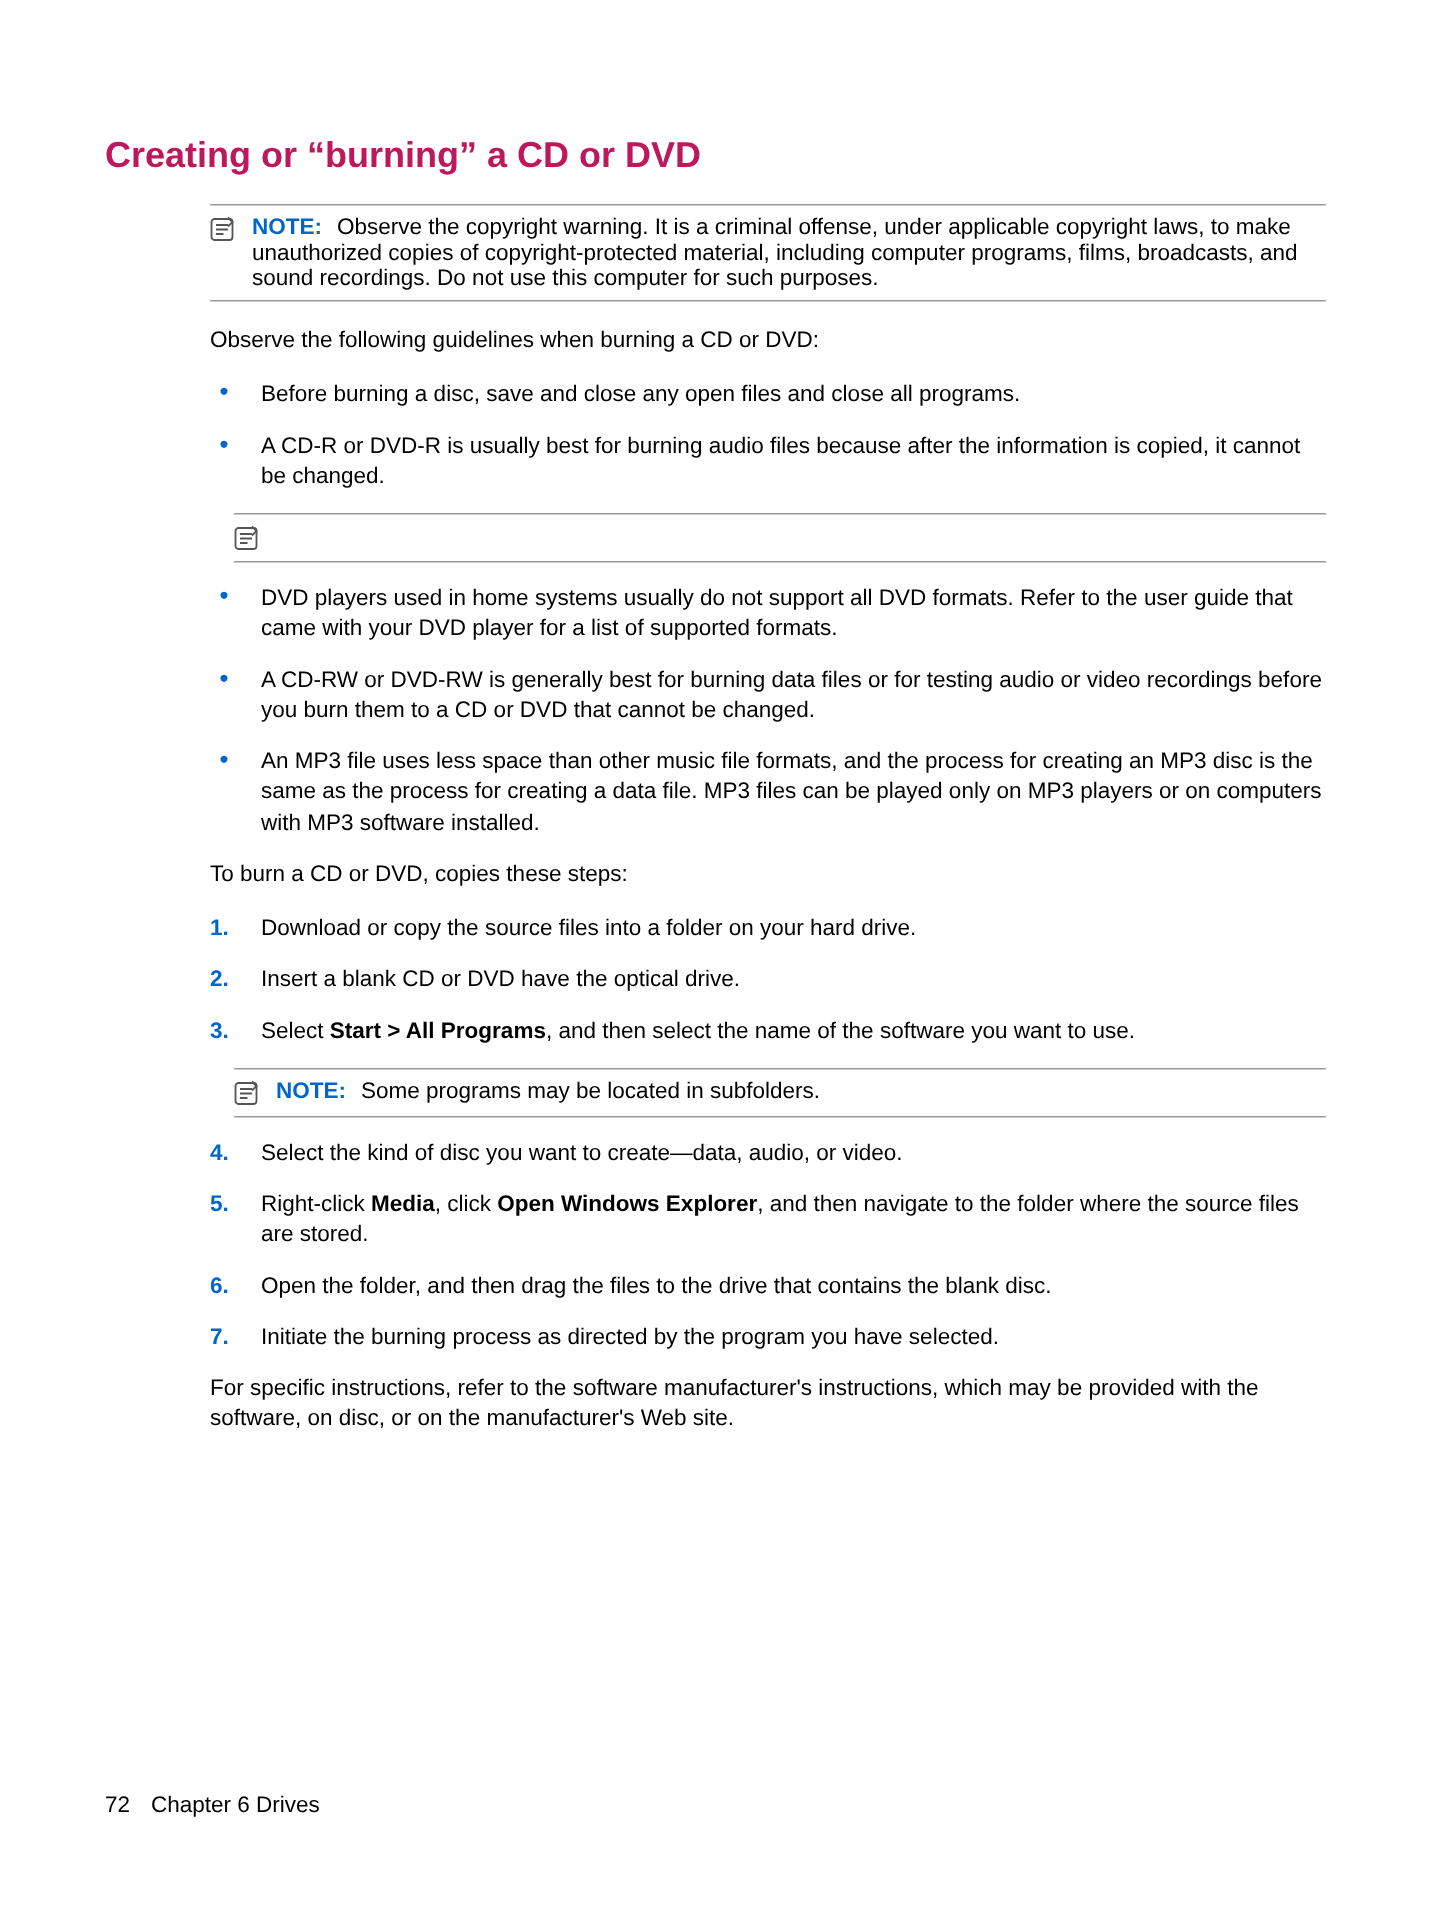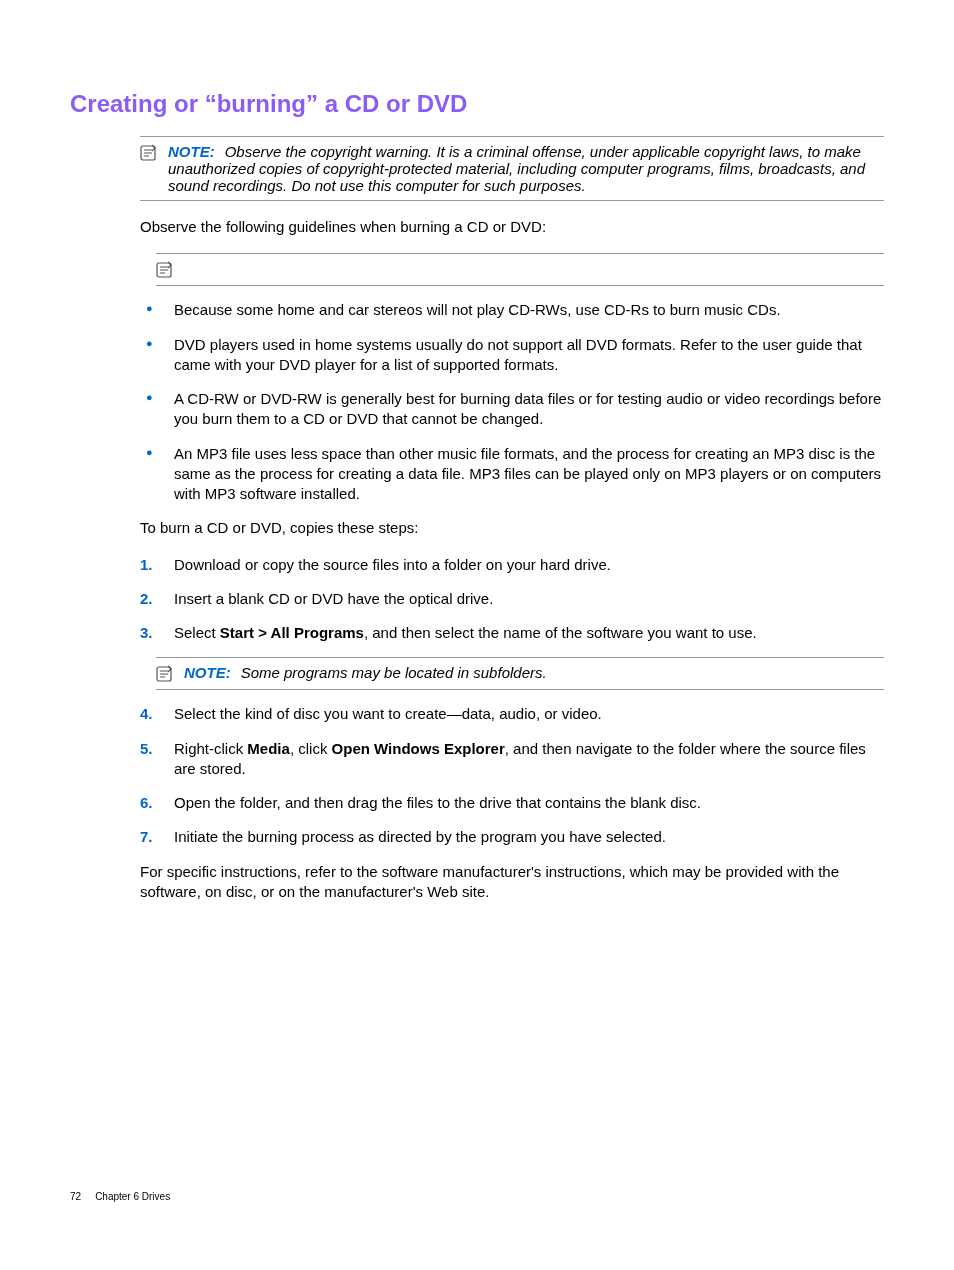--- a/index.html
+++ b/index.html
@@ -11,35 +11,34 @@
     background: #fff;
     width: 954px;
     height: 1270px;
     box-sizing: border-box;
     position: relative;
   }
   .page {
     padding: 90px 70px 0 70px;
   }
   .heading {
-    color: #8b5cf6;
+    color: #be185d;
     font-size: 24px;
     font-weight: bold;
     margin: 0 0 18px 0;
   }
   .indent {
     margin-left: 70px;
   }
   .note-block {
     border-top: 1px solid #999;
     border-bottom: 1px solid #999;
     padding: 6px 0 6px 0;
     margin: 0 0 16px 0;
     position: relative;
-    font-style: italic;
   }
   .note-inner {
     display: flex;
     align-items: flex-start;
   }
   .note-icon {
     flex: 0 0 22px;
     margin-right: 6px;
     margin-top: 1px;
   }
@@ -96,22 +95,22 @@
     content: counter(step) ".";
     color: #0066cc;
     font-weight: bold;
     position: absolute;
     left: 0;
     top: 0;
   }
   .footer {
     position: absolute;
     left: 70px;
-    bottom: 68px;
-    font-size: 10px;
+    bottom: 58px;
+    font-size: 15px;
   }
   .footer .pn { margin-right: 14px; }
   .b { font-weight: bold; }
 </style>
 </head>
 <body>
 
 <div class="page">
   <h2 class="heading">Creating or “burning” a CD or DVD</h2>
 
@@ -128,35 +127,38 @@
         </span>
         <span class="note-text">
           <span class="note-label">NOTE:</span><span>Observe the copyright warning. It is a criminal offense, under applicable copyright laws, to make unauthorized copies of copyright-protected material, including computer programs, films, broadcasts, and sound recordings. Do not use this computer for such purposes.</span>
         </span>
       </div>
     </div>
 
 
     <p class="body">Observe the following guidelines when burning a CD or DVD:</p>
 
+    <ul class="bullets">
+      <li>Before burning a disc, save and close any open files and close all programs.</li>
+      <li>A CD-R or DVD-R is usually best for burning audio files because after the information is copied, it cannot be changed.</li>
+    </ul>
 
     <div class="note-block inner-note">
       <div class="note-inner">
         <span class="note-icon">
           <svg width="18" height="18" viewBox="0 0 18 18">
               <rect x="1" y="2" width="14" height="14" rx="2" fill="none" stroke="#555" stroke-width="1.2"></rect>
               <path d="M4 6h8M4 9h8M4 12h5" stroke="#555" stroke-width="1.2" fill="none"></path>
               <path d="M12 1l3 3-3 3" fill="none" stroke="#555" stroke-width="1.2"></path>
             </svg>
         </span>
       </div>
     </div>
 
     <ul class="bullets">
-      <li>Because some home and car stereos will not play CD-RWs, use CD-Rs to burn music CDs.</li>
       <li>DVD players used in home systems usually do not support all DVD formats. Refer to the user guide that came with your DVD player for a list of supported formats.</li>
       <li>A CD-RW or DVD-RW is generally best for burning data files or for testing audio or video recordings before you burn them to a CD or DVD that cannot be changed.</li>
       <li>An MP3 file uses less space than other music file formats, and the process for creating an MP3 disc is the same as the process for creating a data file. MP3 files can be played only on MP3 players or on computers with MP3 software installed.</li>
     </ul>
 
     <p class="body">To burn a CD or DVD, copies these steps:</p>
 
     <ol class="steps">
       <li>Download or copy the source files into a folder on your hard drive.</li>
       <li>Insert a blank CD or DVD have the optical drive.</li>

